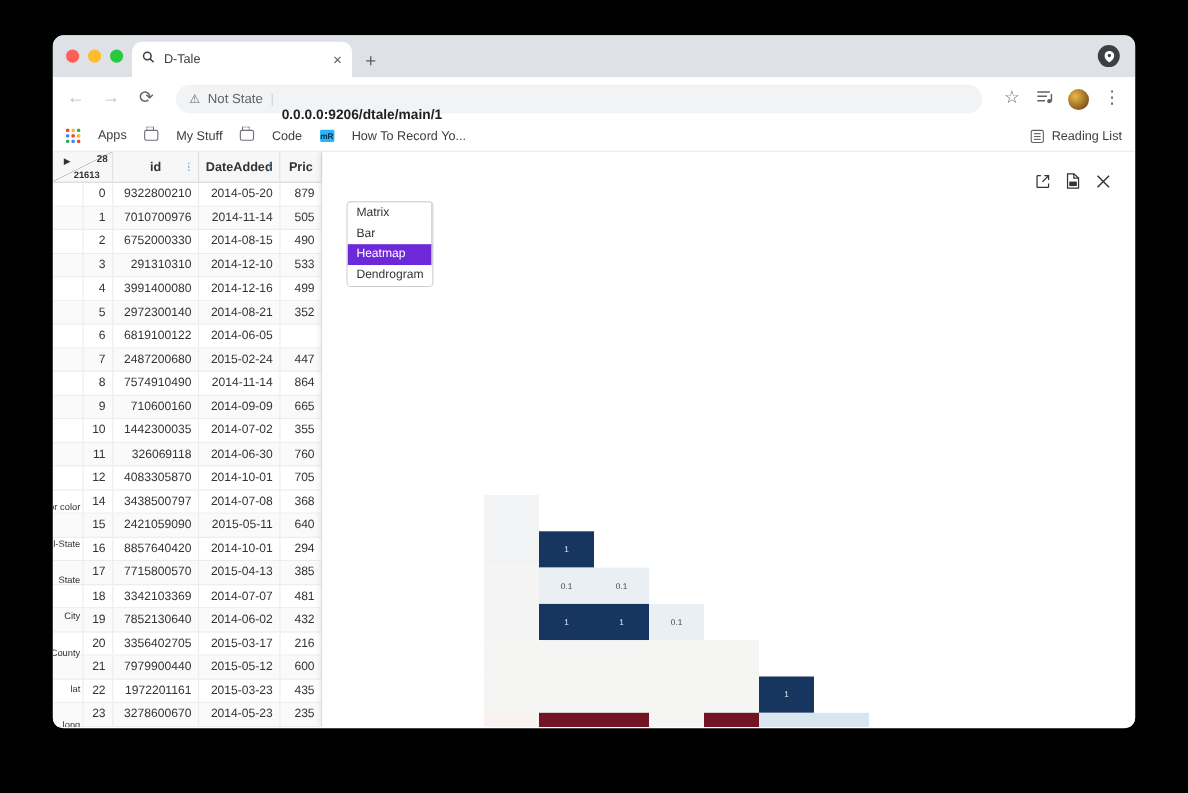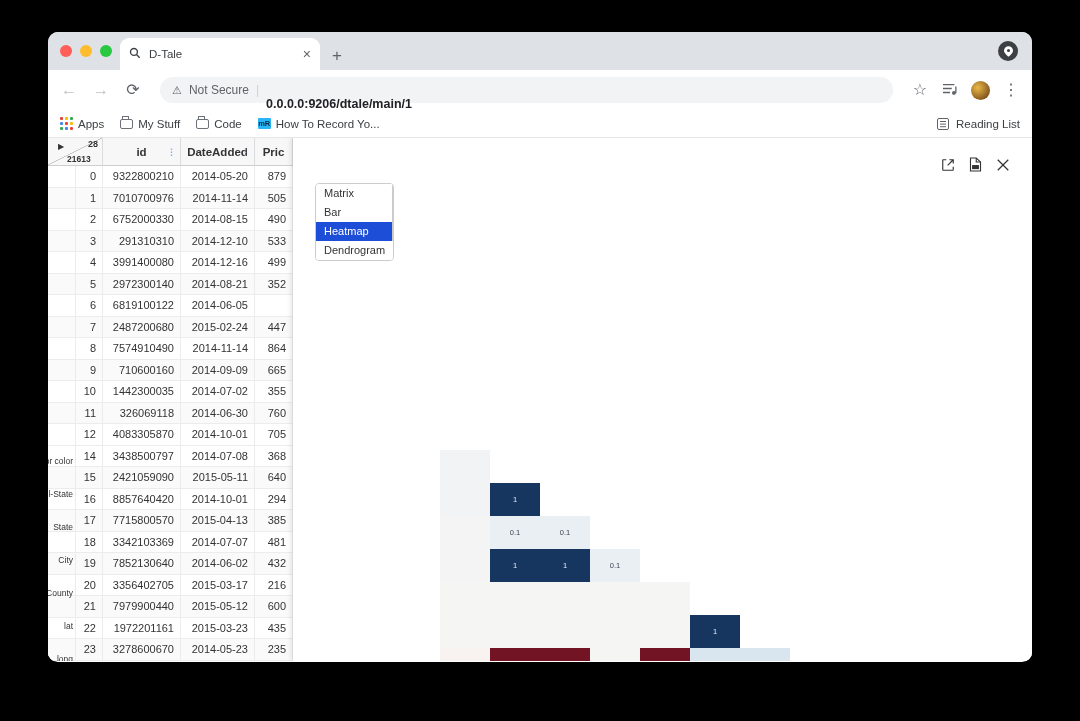--- a/index.html
+++ b/index.html
@@ -90,21 +90,21 @@
   }
 
   
   #bookmarks {
     height: 28px; background: #fff;
     border-bottom: 1px solid #e4e6e8;
     display: flex; align-items: center;
     padding: 0 12px; gap: 16px;
     font-size: 11.5px; color: #3c4043;
   }
-  .bm { display: flex; align-items: center; gap: 5px; cursor: pointer; white-space: nowrap; }
+  .bm { display: flex; gap: 16px; cursor: pointer; white-space: nowrap; }
   .apps-grid { display: grid; grid-template-columns: repeat(3,3px); gap: 2px; }
   .apps-grid i { width: 3px; height: 3px; border-radius: 1px; display:block; }
   .folder {
     width: 13px; height: 10px; border: 1.3px solid #6d7177; border-radius: 2px;
     position: relative;
   }
   .folder::before {
     content:''; position:absolute; left:1px; top:-3.3px;
     width:5px; height:3px; border:1.3px solid #6d7177; border-bottom:none; border-radius:1px 1px 0 0;
   }
@@ -245,21 +245,21 @@
         </svg>
     </span>
   </div>
 
   <div id="toolbar">
     <span class="nav-ico disabled">←</span>
     <span class="nav-ico disabled">→</span>
     <span class="nav-ico">⟳</span>
     <div id="omnibox">
       <span class="warn-tri">⚠</span>
-      <span class="notsecure">Not Secure</span>
+      <span class="notsecure">Not State</span>
       <span class="divider">|</span>
       <span class="url">0.0.0.0:9206/dtale/main/1</span>
     </div>
     <div class="tb-right">
       <span class="nav-ico">☆</span>
       <span class="nav-ico">
         <svg width="16" height="14" viewBox="0 0 18 16">
             <line x1="1" y1="3" x2="14" y2="3" stroke="#5f6368" stroke-width="1.6"></line>
             <line x1="1" y1="7.5" x2="11" y2="7.5" stroke="#5f6368" stroke-width="1.6"></line>
             <line x1="1" y1="12" x2="9" y2="12" stroke="#5f6368" stroke-width="1.6"></line>
@@ -512,21 +512,21 @@
             <svg width="14" height="14" viewBox="0 0 16 16">
                 <line x1="2" y1="2" x2="14" y2="14" stroke="#333" stroke-width="1.5"></line>
                 <line x1="14" y1="2" x2="2" y2="14" stroke="#333" stroke-width="1.5"></line>
               </svg>
           </span>
         </div>
       </div>
       <div id="tabs">
           <div class="tab-btn">Matrix</div>
           <div class="tab-btn">Bar</div>
-          <div class="tab-btn active" style="background: #1d4ed8;">Heatmap</div>
+          <div class="tab-btn active" style="background: #6d28d9;">Heatmap</div>
           <div class="tab-btn">Dendrogram</div>
         </div>
 
       
       <div id="heatmap-wrap">
         <div id="hm-cells">
             <div class="hm-cell" style="left: 147px; top: 252px; width: 50px; height: 33px; background: rgb(242, 243, 245);"></div>
             <div class="hm-cell" style="left: 147px; top: 285px; width: 50px; height: 33px; background: rgb(242, 243, 245);"></div>
             <div class="hm-cell" style="left: 197px; top: 285px; width: 50px; height: 33px; background: rgb(22, 53, 95);">
               <span class="lbl" style="color: rgb(232, 234, 240);">1</span>

